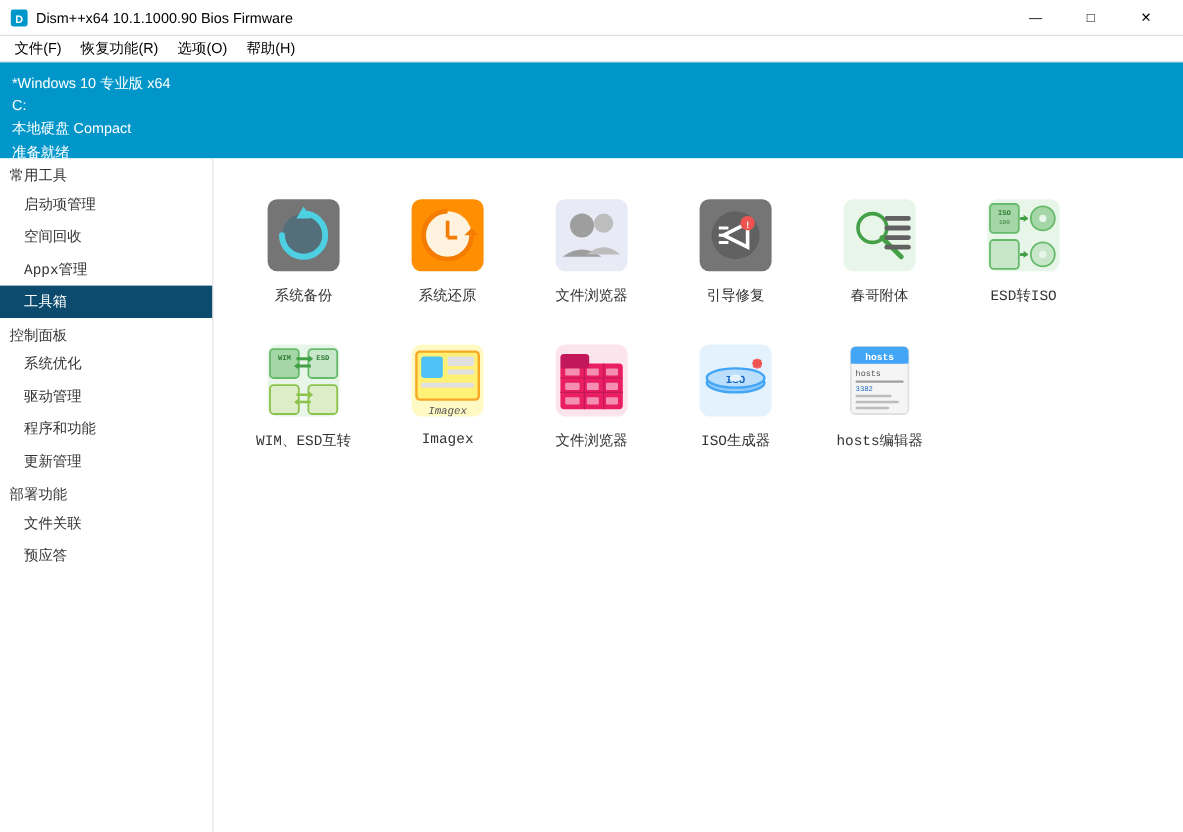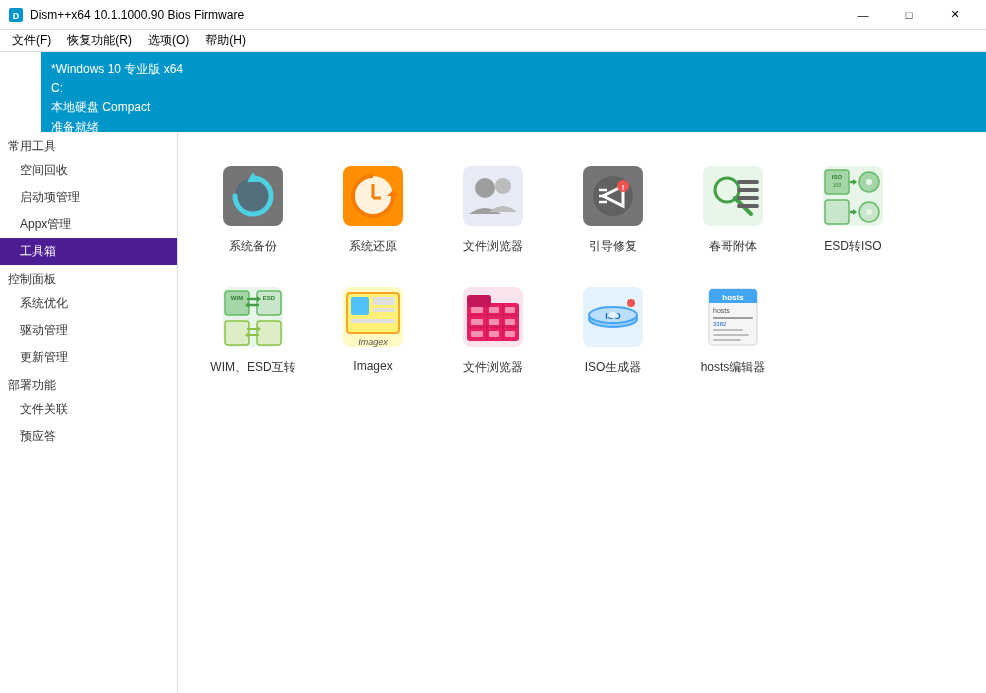--- a/index.html
+++ b/index.html
@@ -61,32 +61,32 @@
     }
 
     
     .info-panel {
       background: #0096c9;
       height: 80px;
       display: flex;
       align-items: flex-start;
       padding: 8px 10px;
       color: #fff;
-      margin-left: 41px;
     }
     .info-text {
       font-size: 12px;
       line-height: 1.6;
       color: #fff;
     }
 
     
     .main-content {
       display: flex;
       height: calc(693px - 30px - 22px - 80px);
+      font-family: Liberation Mono, monospace;
     }
 
     
     .sidebar {
       width: 178px;
       background: #fff;
       border-right: 1px solid #ddd;
       overflow-y: auto;
       flex-shrink: 0;
     }
@@ -96,21 +96,21 @@
       color: #333;
       cursor: default;
     }
     .sidebar-item {
       padding: 5px 8px 5px 20px;
       font-size: 12px;
       color: #333;
       cursor: pointer;
     }
     .sidebar-item.active {
-      background: #4c1d95;
+      background: #0c4a6e;
       color: #fff;
     }
 
     
     .tool-area {
       flex: 1;
       background: #fff;
       padding: 20px;
       overflow-y: auto;
     }
@@ -177,28 +177,29 @@
     <div class="info-text">本地硬盘 Compact</div>
     <div class="info-text">准备就绪</div>
   </div>
 </div>
 
 <div class="main-content">
 
   <div class="sidebar">
 
     <div class="sidebar-section-label">常用工具</div>
+    <div class="sidebar-item">启动项管理</div>
     <div class="sidebar-item">空间回收</div>
-    <div class="sidebar-item">启动项管理</div>
     <div class="sidebar-item">Appx管理</div>
     <div class="sidebar-item active">工具箱</div>
 
     <div class="sidebar-section-label">控制面板</div>
     <div class="sidebar-item">系统优化</div>
     <div class="sidebar-item">驱动管理</div>
+    <div class="sidebar-item">程序和功能</div>
     <div class="sidebar-item">更新管理</div>
 
     <div class="sidebar-section-label">部署功能</div>
     <div class="sidebar-item">文件关联</div>
     <div class="sidebar-item">预应答</div>
   </div>
 
   <div class="tool-area">
     <div class="tool-grid">
 

